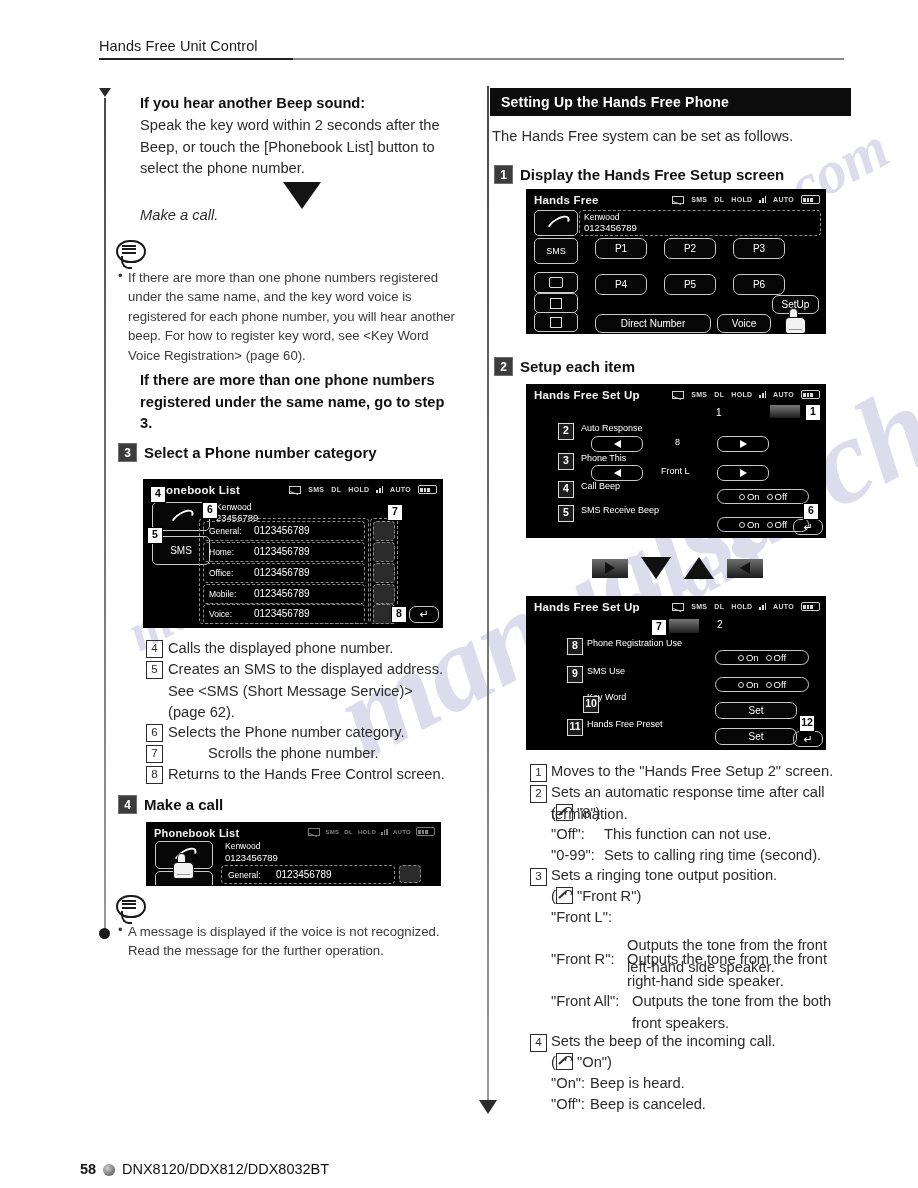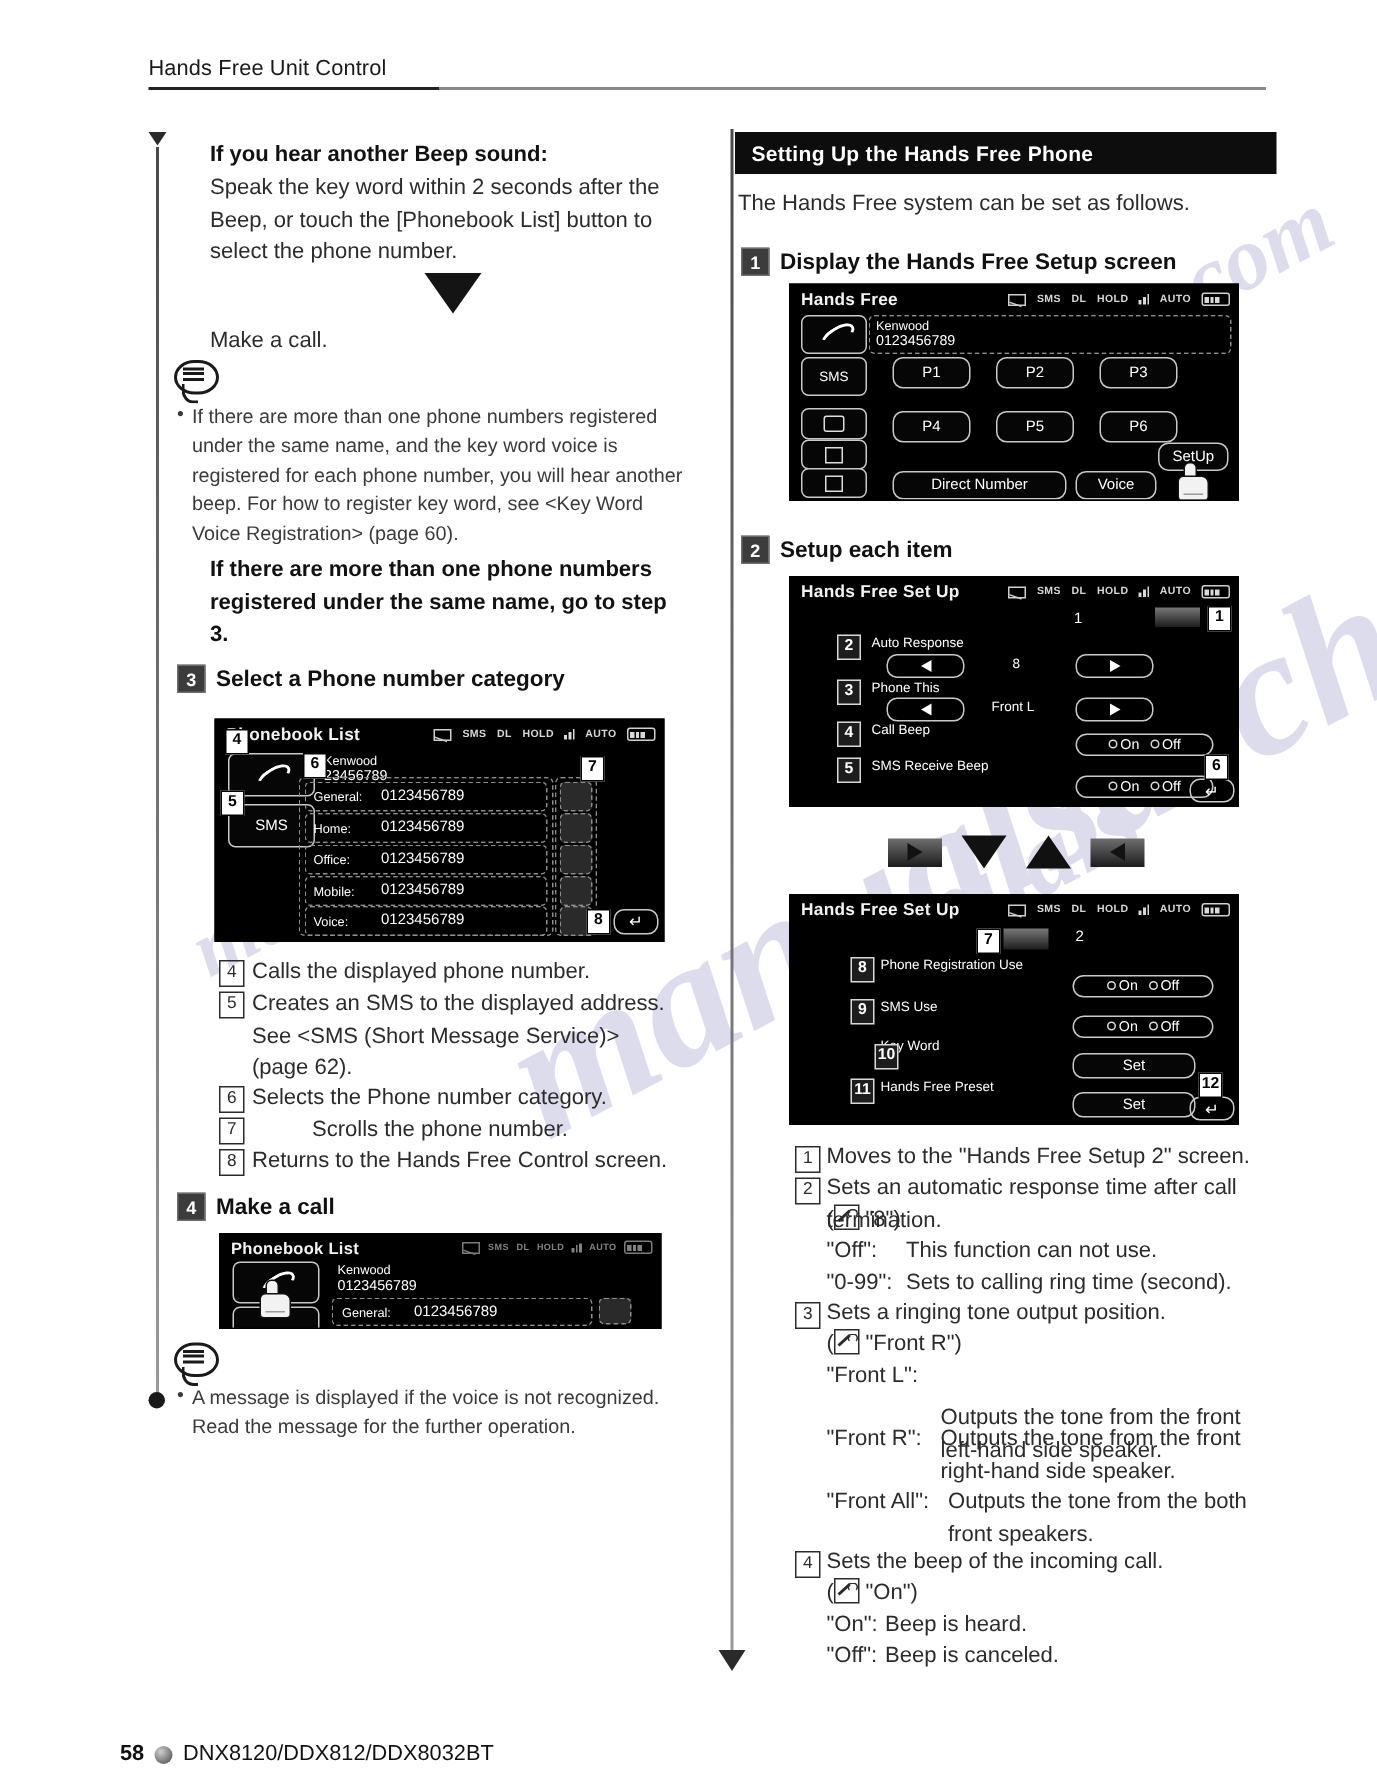--- a/index.html
+++ b/index.html
@@ -317,21 +317,21 @@
   <div class="fl-left-dot"></div>
 
   <div class="flowline fl-mid"></div>
   <div class="tri-down-small fl-mid-cap"></div>
 
   <div class="body-txt bold" style="left:140px; top:93px; width:330px;">If you hear another Beep sound:</div>
   <div class="body-txt" style="left:140px; top:115px; width:320px;">Speak the key word within 2 seconds after the Beep, or touch the [Phonebook List] button to select the phone number.</div>
 
   <div class="tri-big" style="left:283px; top:182px;"></div>
 
-  <div class="body-txt" style="left:140px; top:217px; width:300px;">Make a call.</div>
+  <div class="body-txt" style="left:140px; top:205px; width:300px;font-style:italic;">Make a call.</div>
 
   <div class="balloon" style="left:116px; top:240px;">
     <div class="b-body"></div>
     <div class="b-lines">
         <i></i>
         <i></i>
         <i></i>
       </div>
     <div class="b-tail"></div>
   </div>

